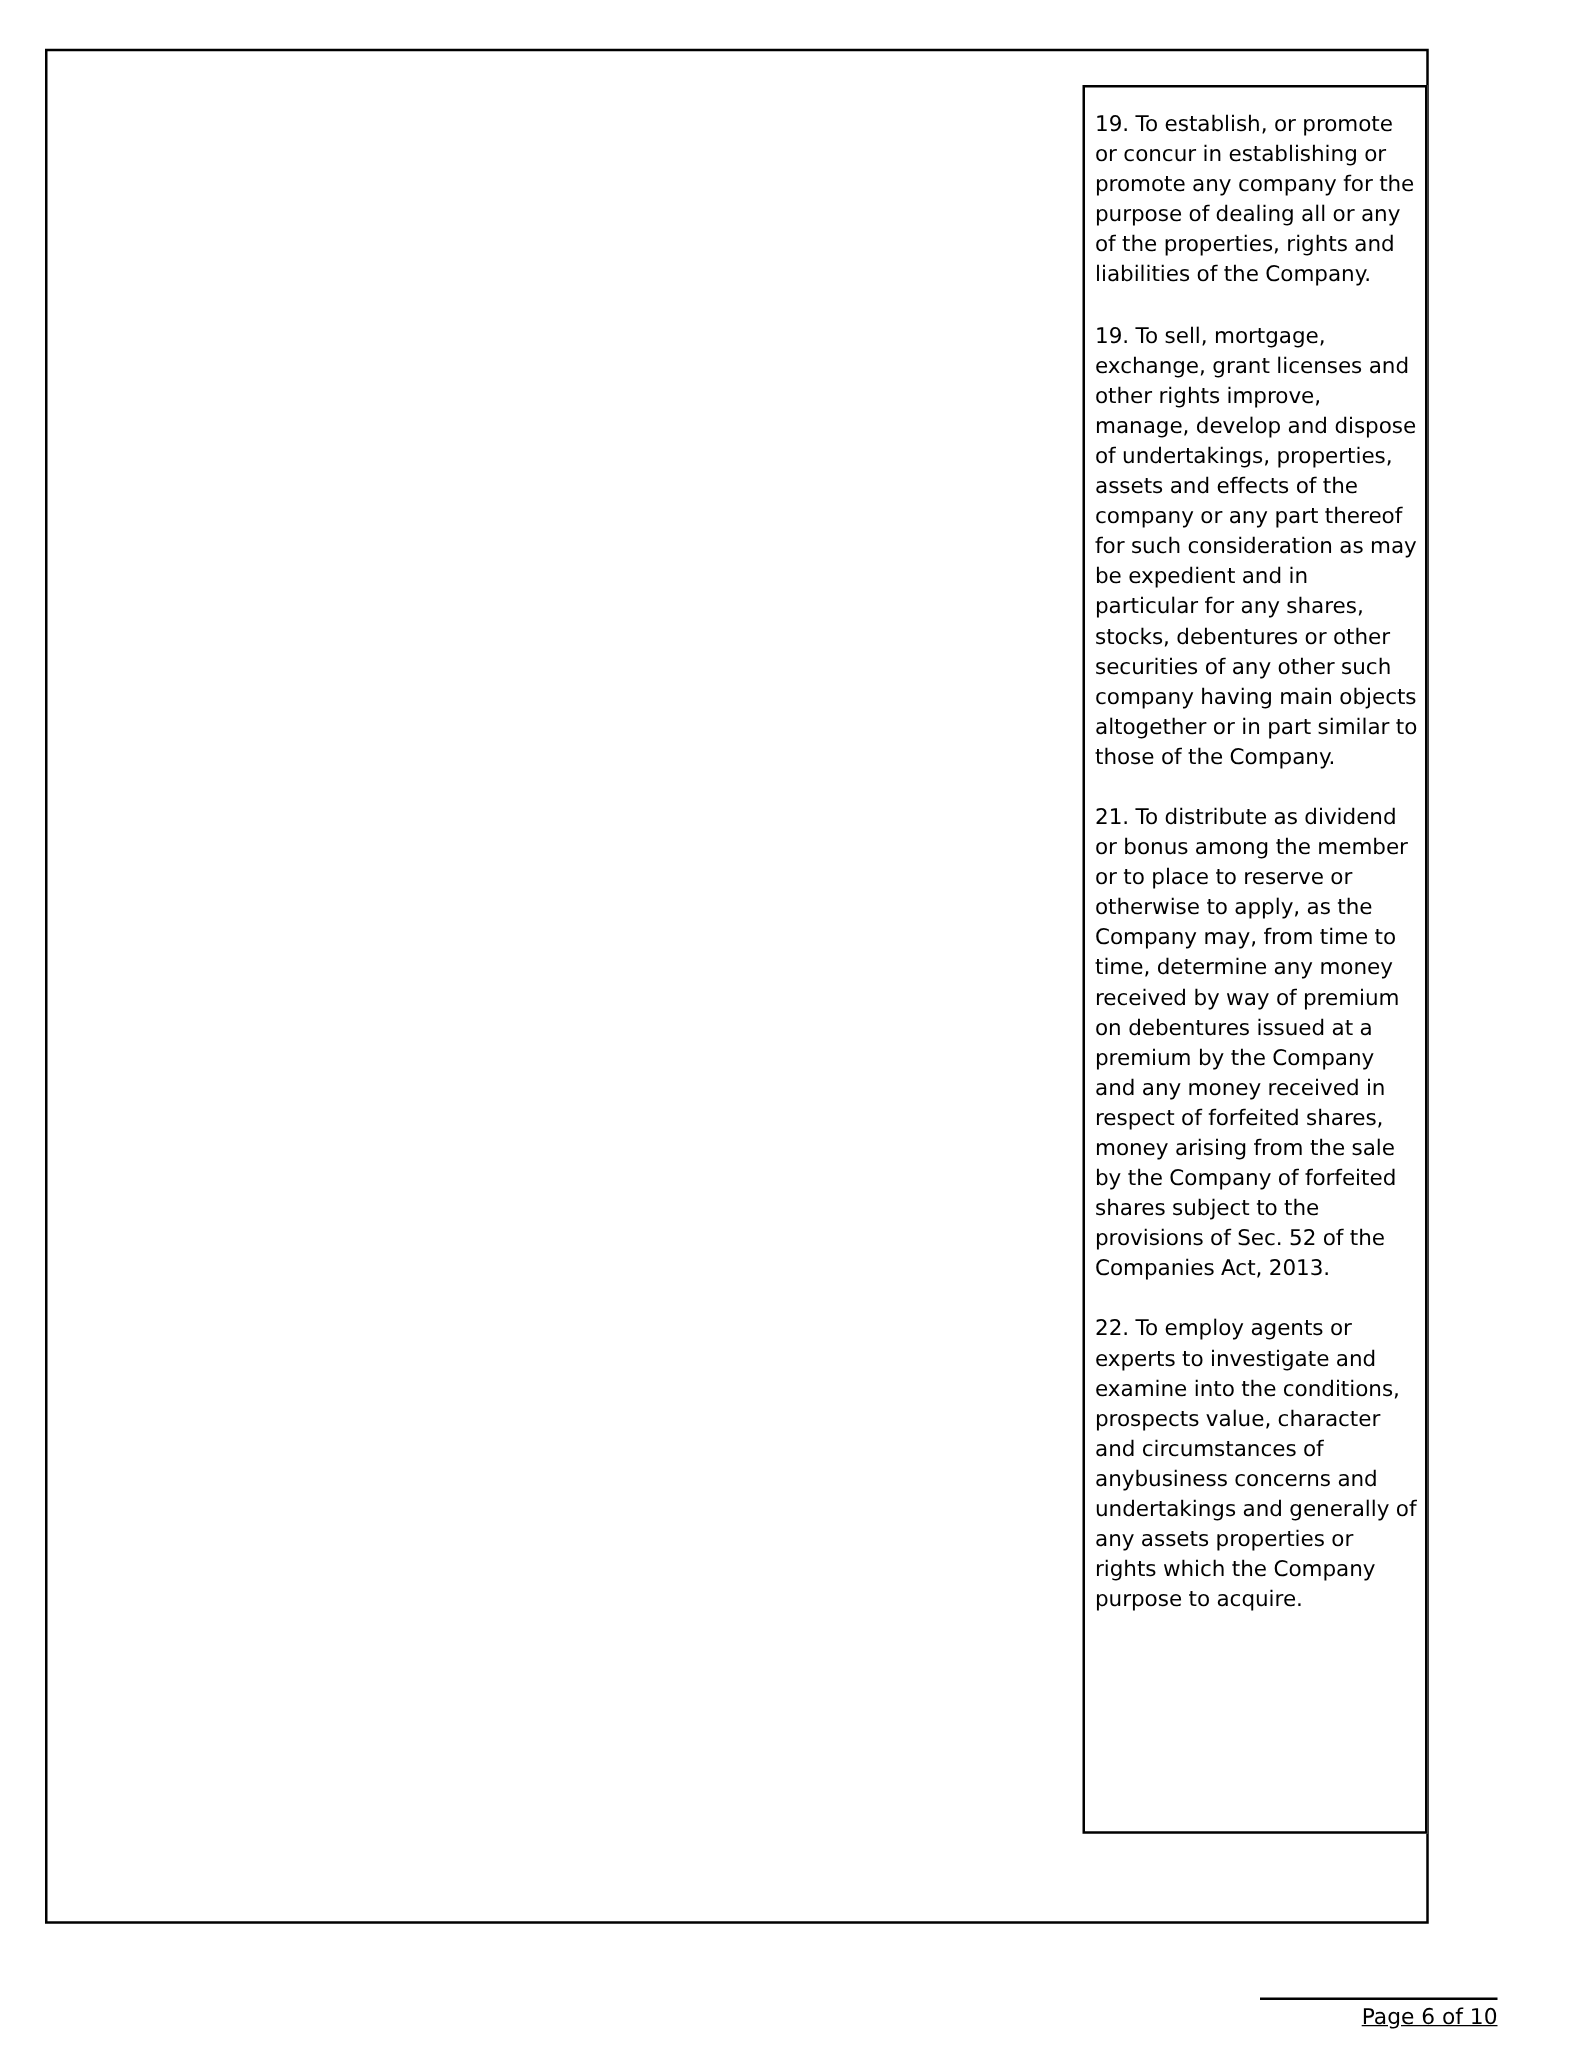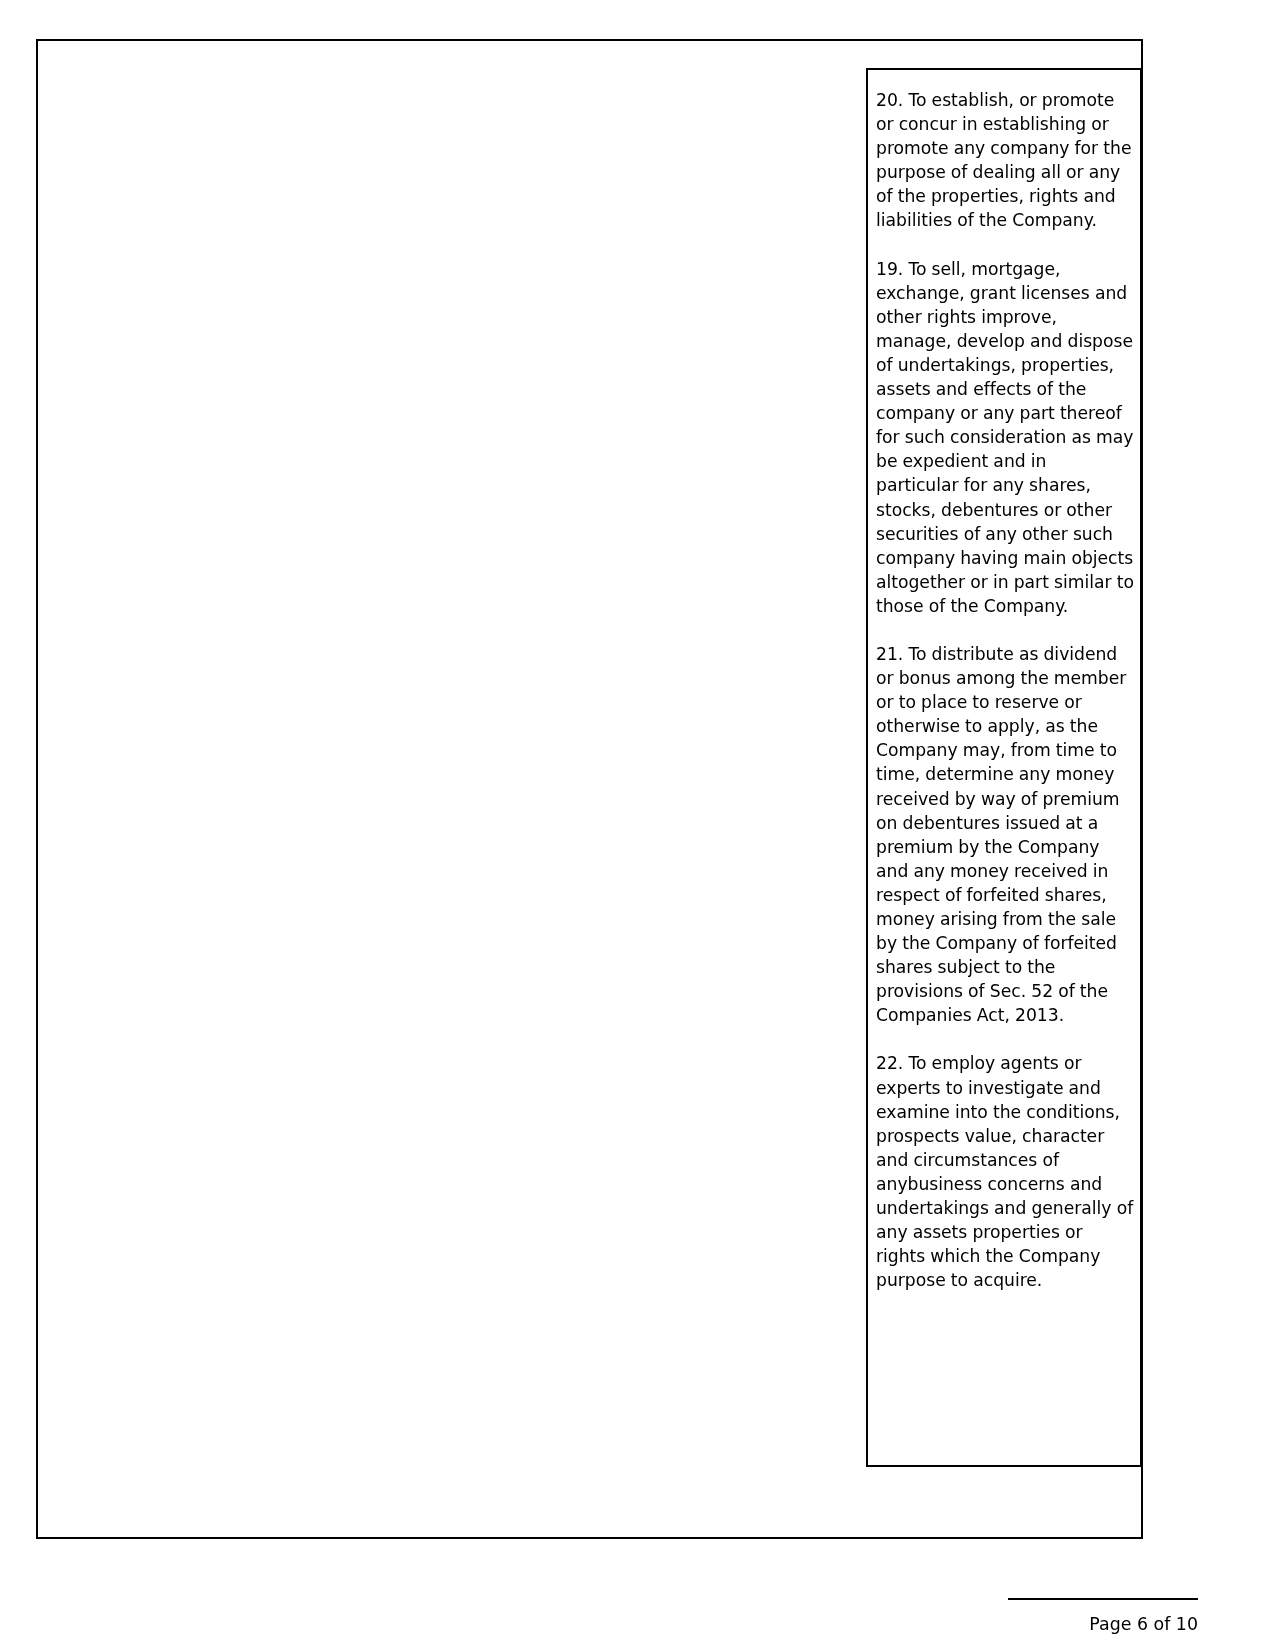--- a/index.html
+++ b/index.html
@@ -65,37 +65,38 @@
   }
 
   
   .page-footer {
     position: absolute;
     left: 1008px;
     top: 1598px;
     width: 190px;
     text-align: right;
     border-top: 2px solid #000000;
-    padding-top: 13px;
+    padding-top: 3px;
+    text-decoration: underline;
   }
 
   .page-footer-text {
     font-size: 17.4px;
     line-height: 22px;
     white-space: nowrap;
   }
 </style>
 </head>
 <body>
 
 <div class="page-frame"></div>
 
 <div class="clause-box">
   <div class="clause-list">
-    <p class="clause">20. To establish, or promote or concur in establishing or promote any company for the purpose of dealing all or any of the properties, rights and liabilities of the Company.</p>
+    <p class="clause">19. To establish, or promote or concur in establishing or promote any company for the purpose of dealing all or any of the properties, rights and liabilities of the Company.</p>
     <p class="clause">19. To sell, mortgage, exchange, grant licenses and other rights improve, manage, develop and dispose of undertakings, properties, assets and effects of the company or any part thereof for such consideration as may be expedient and in particular for any shares, stocks, debentures or other securities of any other such company having main objects altogether or in part similar to those of the Company.</p>
     <p class="clause">21. To distribute as dividend or bonus among the member or to place to reserve or otherwise to apply, as the Company may, from time to time, determine any money received by way of premium on debentures issued at a premium by the Company and any money received in respect of forfeited shares, money arising from the sale by the Company of forfeited shares subject to the provisions of Sec. 52 of the Companies Act, 2013.</p>
     <p class="clause">22. To employ agents or experts to investigate and examine into the conditions, prospects value, character and circumstances of anybusiness concerns and undertakings and generally of any assets properties or rights which the Company purpose to acquire.</p>
 
   </div>
 </div>
 
 <div class="page-footer">
   <div class="page-footer-text">Page 6 of 10</div>
 </div>

